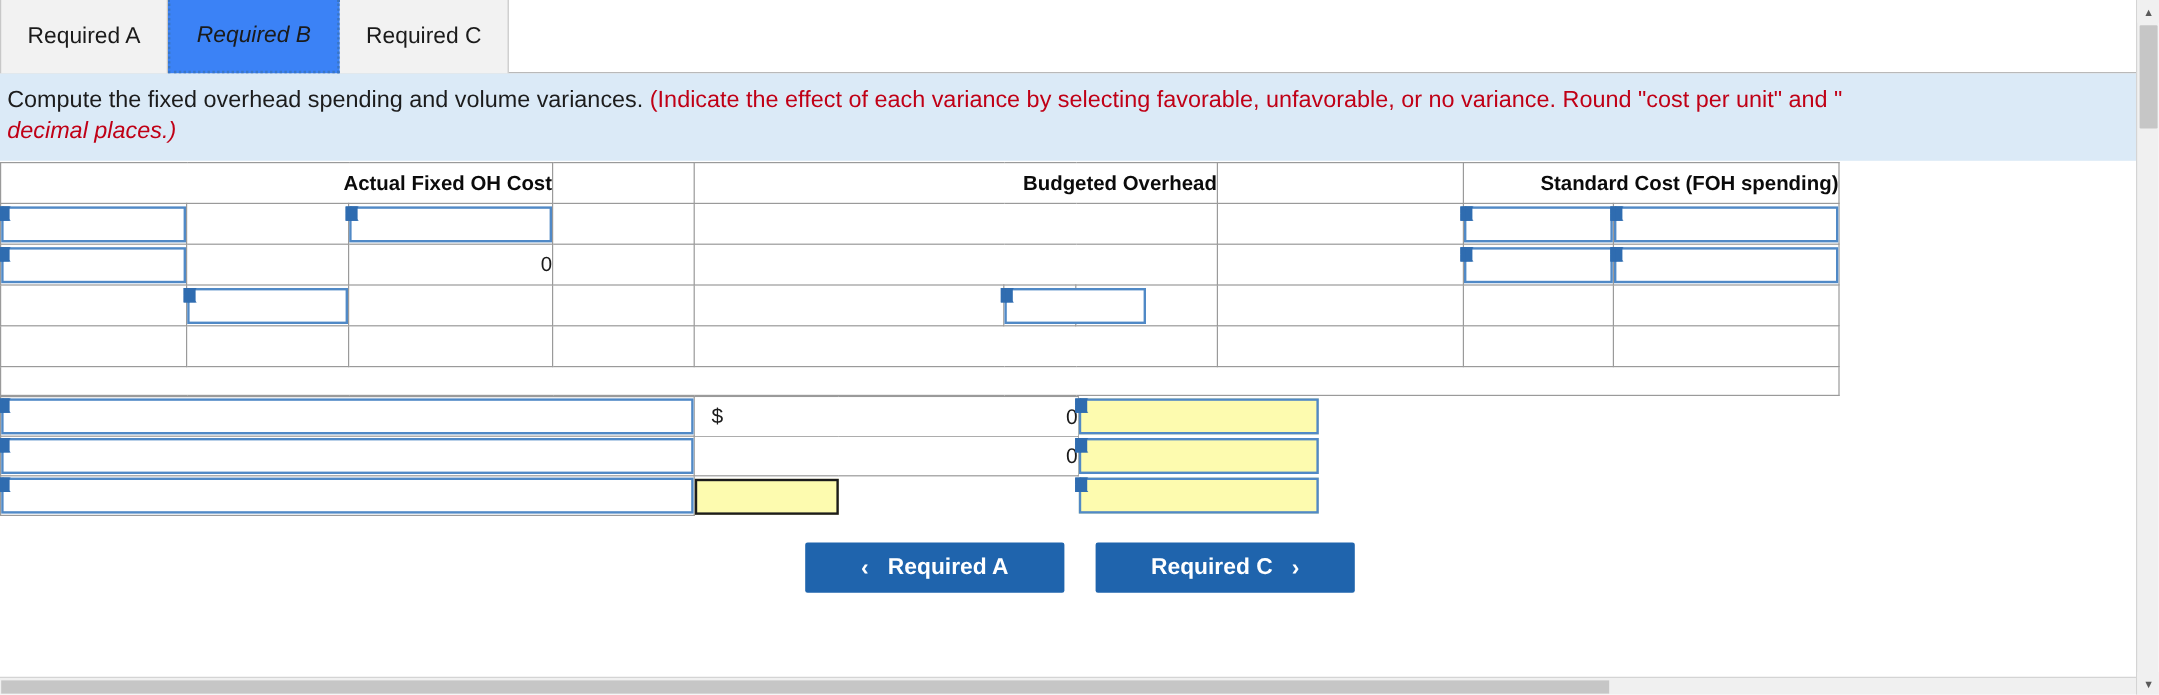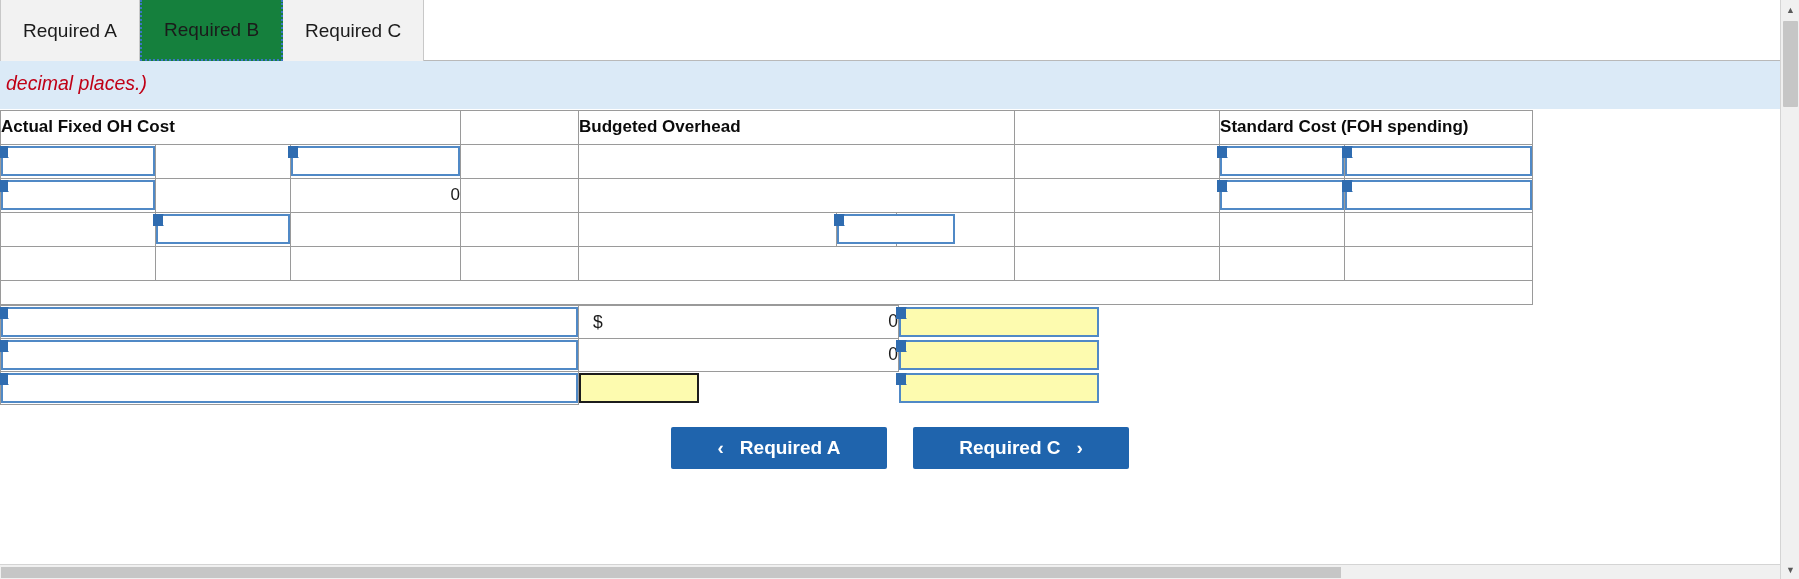--- a/index.html
+++ b/index.html
@@ -44,26 +44,27 @@
     height: 61px;
     font-size: 19px;
     color: #1b1b1b;
     background: #f2f2f2;
     border-right: 1px solid #c8c8c8;
     cursor: pointer;
     white-space: nowrap;
   }
   .tab:first-child { border-left: 1px solid #c8c8c8; }
   .tab.active {
-    background: #15803d;
+    background: #3b82f6;
     border-left: 2px dotted #3a76c4;
     border-right: 2px dotted #3a76c4;
     border-bottom: 2px dotted #3a76c4;
     color: #1b1b1b;
     z-index: 3;
+    font-style: italic;
   }
   .tabstrip-filler {
     flex: 1;
     border-bottom: 0px;
     background: #ffffff;
   }
 
   
   .instructions {
     background: #dbeaf7;
@@ -92,21 +93,21 @@
     padding: 0;
     vertical-align: middle;
     font-size: 17px;
     background: #ffffff;
   }
   .hdr {
     background: #77a9e0;
     color: #0b0b0b;
     font-weight: bold;
     font-size: 19px;
-    text-align: left;
+    text-align: right;
     height: 31px;
     border: 1px solid #6f9fd4;
     margin-top: 39px;
   }
   .gap-col { background: #ffffff; border-left: 1px solid #9a9a9a; border-right: 1px solid #9a9a9a; }
   .yellow { background: #fdfbaf; }
   .numcell {
     text-align: right;
     padding-right: 9px;
     font-size: 17.5px;
@@ -248,20 +249,21 @@
       <div class="tab active">
         <span>Required B</span>
       </div>
       <div class="tab">
         <span>Required C</span>
       </div>
       <div class="tabstrip-filler"></div>
     </div>
 
     <div class="instructions">
+      <div><span>Compute the fixed overhead spending and volume variances.</span><span> </span><span class="hint">(Indicate the effect of each variance by selecting favorable, unfavorable, or no variance. Round "cost per unit" and "</span></div>
       <div class="line2 hint">decimal places.)</div>
     </div>
 
     <table class="sheet">
       <colgroup>
         <col style="width:155px">
         <col style="width:135px">
         <col style="width:170px">
         <col style="width:118px">
         <col style="width:258px">

